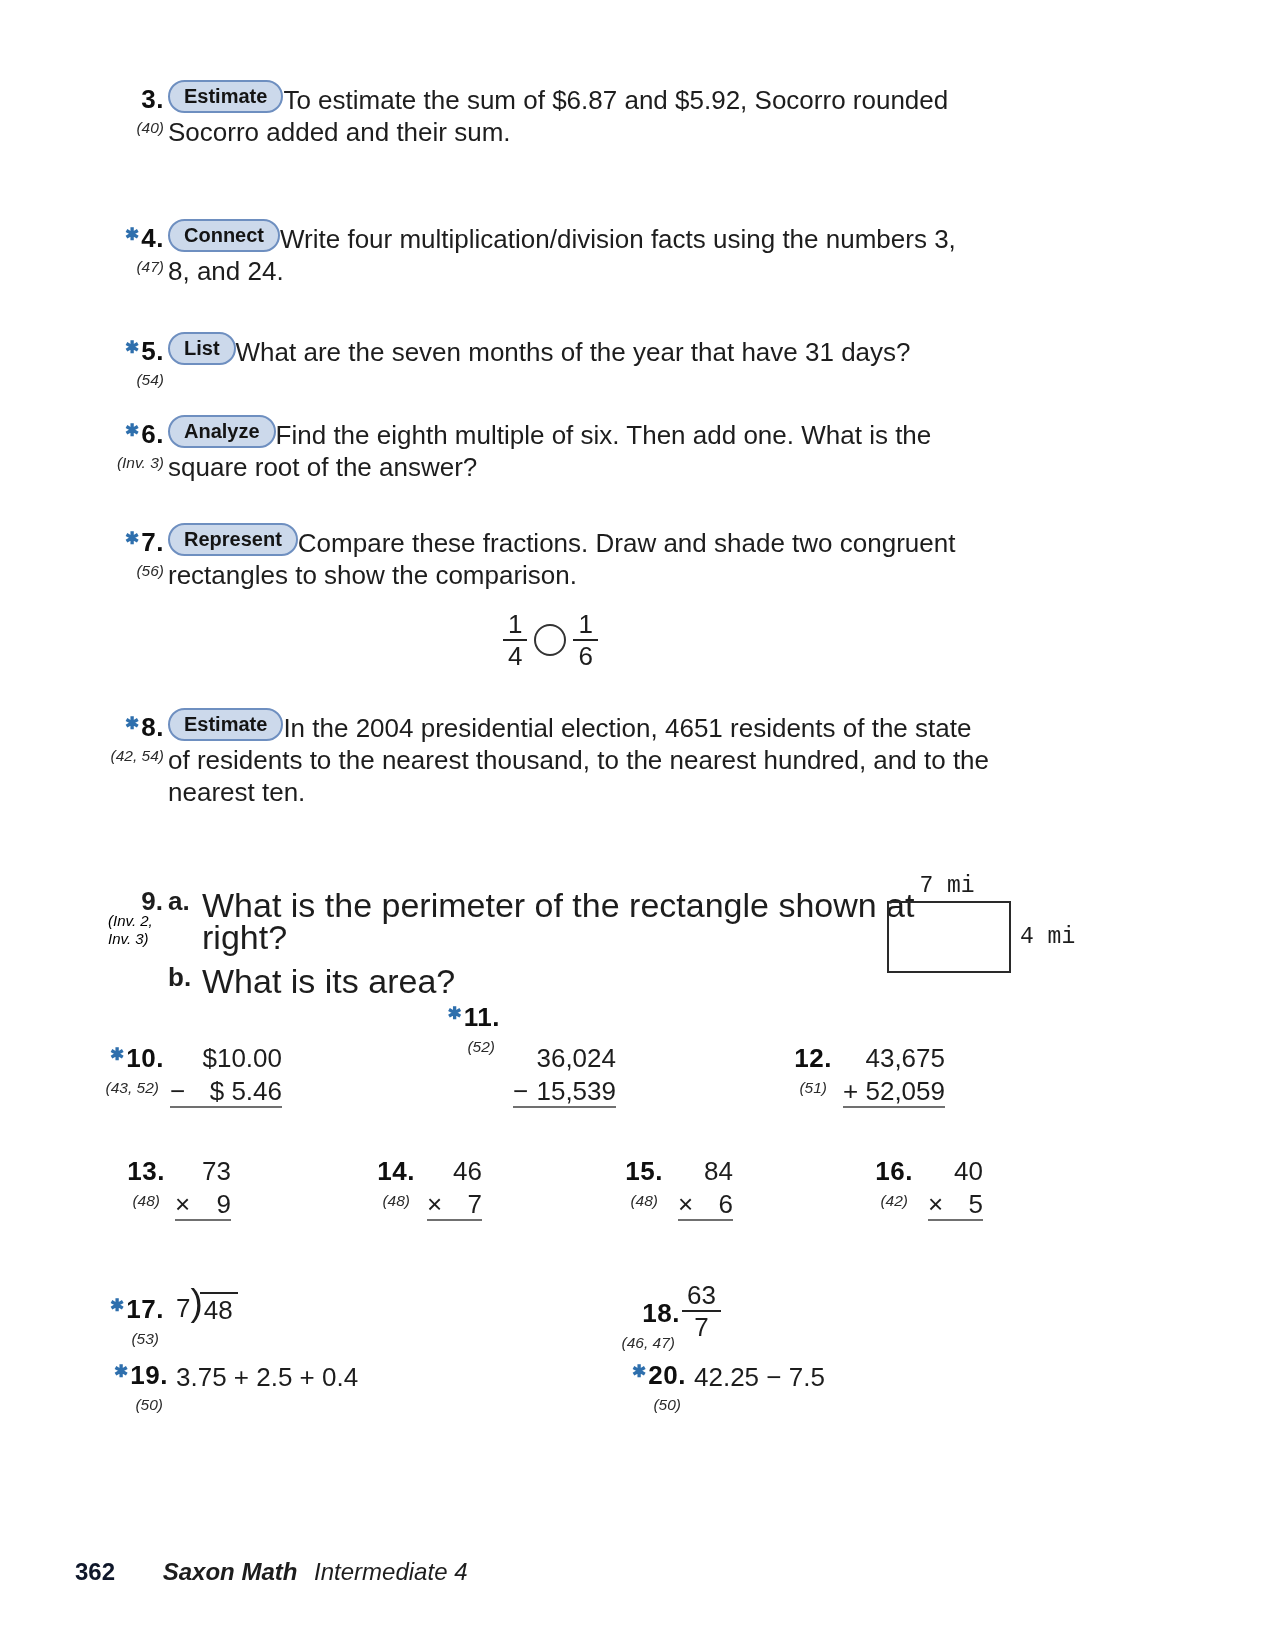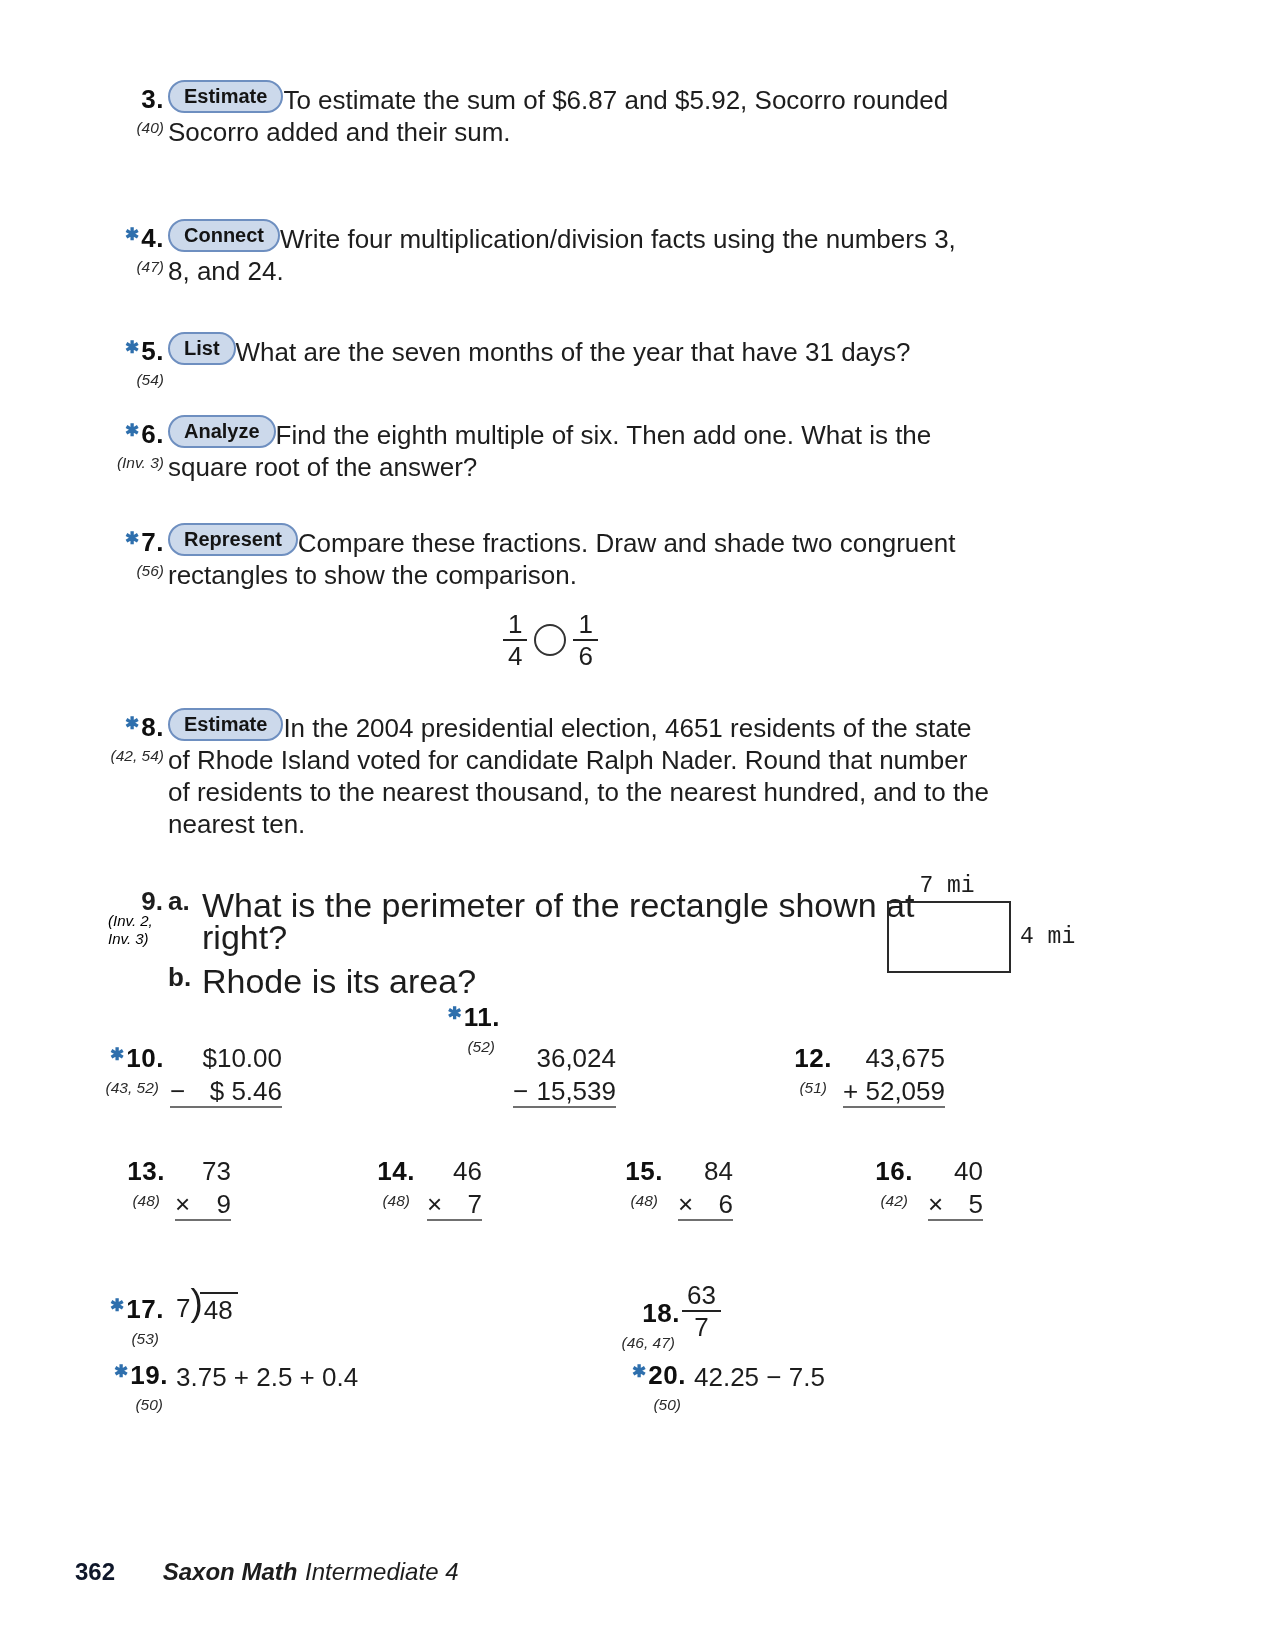--- a/index.html
+++ b/index.html
@@ -51,21 +51,21 @@
   .ld-ds { line-height:26px; padding-top:3px; }
   .ld-par { font-size:37px; line-height:30px; font-weight:300; transform:translateY(-4px); margin-right:-3px; }
   .ld-nd { border-top:2px solid #222222; padding:3px 5px 0 4px; line-height:26px; }
   .frac-abs { position:absolute; }
   .expr { position:absolute; font-size:26px; white-space:nowrap; }
 
   
   .footer { position:absolute; left:75px; top:1558px; font-size:24px; white-space:nowrap; }
   .fpage { font-weight:bold; color:#0f172a; }
   .fseries { font-weight:bold; font-style:italic; margin-left:41px; }
-  .fedition { font-style:italic; margin-left:1px; }
+  .fedition { font-style:italic; margin-left:10px; }
 </style>
 </head>
 <body>
 
 <div class="page">
 
   <section class="wp" style="top:84px">
     <div class="numcol">
       <span class="star"></span><span class="pnum">3.</span>
       <div class="ref">(40)</div>
@@ -149,37 +149,36 @@
   <section class="wp" style="top:712px">
     <div class="numcol">
       <span class="star">✱</span><span class="pnum">8.</span>
       <div class="ref">(42, 54)</div>
     </div>
     <div class="pbody">
       <div class="fl">
         <span class="badge">Estimate</span>
         <span class="txt">In the 2004 presidential election, 4651 residents of the state</span>
       </div>
-      <div class="cl">of Rhode Island voted for candidate Ralph Nader. Round that number</div>
       <div class="cl">of residents to the nearest thousand, to the nearest hundred, and to the</div>
       <div class="cl">nearest ten.</div>
     </div>
   </section>
 
   <div>
     <div class="p9label" style="left:90px; top:886px; width:73px; text-align:right">9.</div>
     <div class="p9refs" style="top:912px">
       <div>(Inv. 2,</div>
       <div>Inv. 3)</div>
     </div>
     <div class="p9label" style="left:168px; top:886px">a.</div>
     <div class="p9text" style="left:202px; top:886px">What is the perimeter of the rectangle shown at</div>
     <div class="p9text" style="left:202px; top:918px">right?</div>
     <div class="p9label" style="left:168px; top:962px">b.</div>
-    <div class="p9text" style="left:202px; top:962px">Rhode is its area?</div>
+    <div class="p9text" style="left:202px; top:962px">What is its area?</div>
     <div class="rect9"></div>
     <div class="rlabel" style="left:887px; top:873px; width:120px; text-align:center">7 mi</div>
     <div class="rlabel" style="left:1020px; top:924px">4 mi</div>
   </div>
 
   <div class="shead" style="left:88px; top:1045px; width:76px">
     <div><span class="star">✱</span><span class="pnum">10.</span></div>
     <div class="sref">(43, 52)</div>
   </div>
   <div class="scol" style="left:170px; top:1045px; width:112px">

